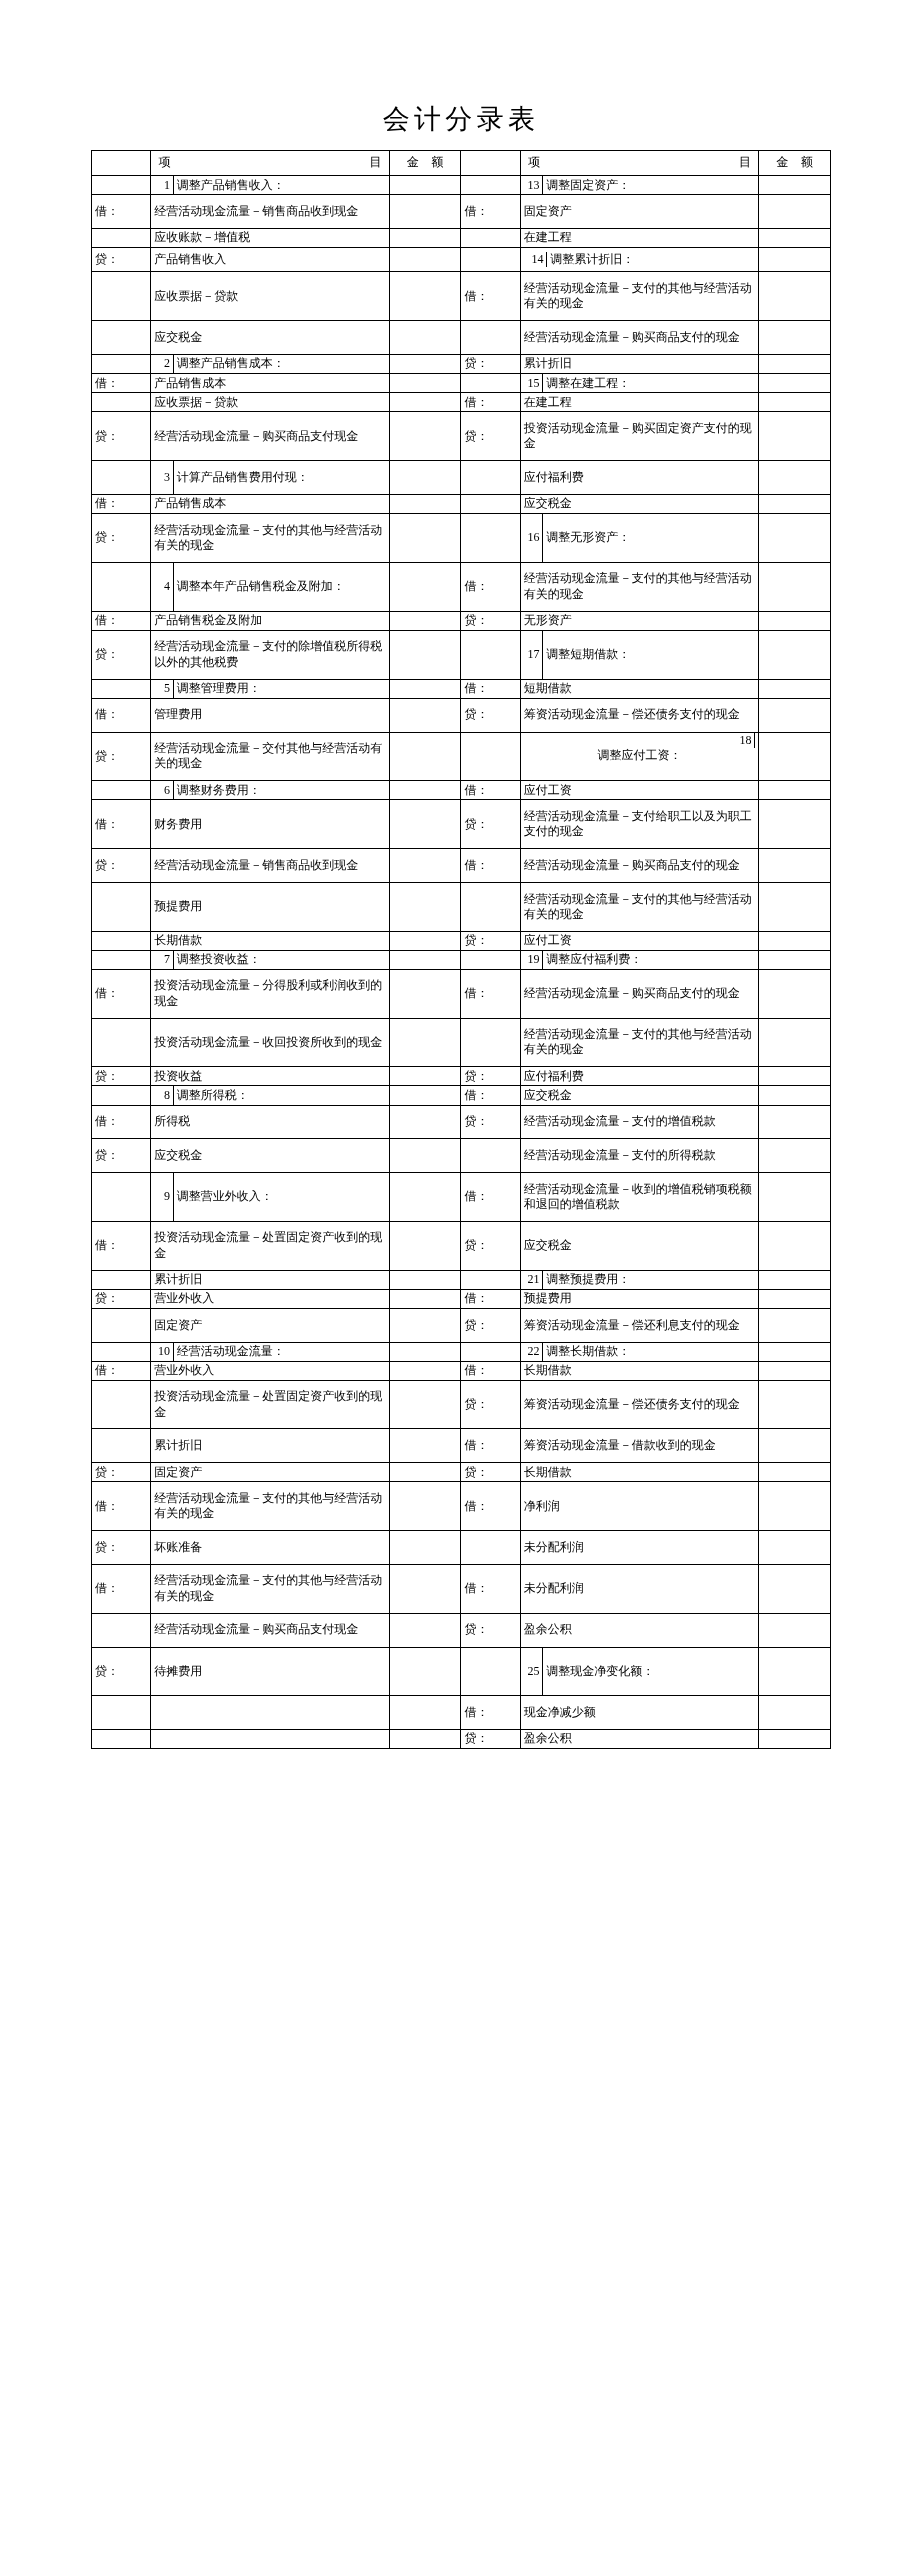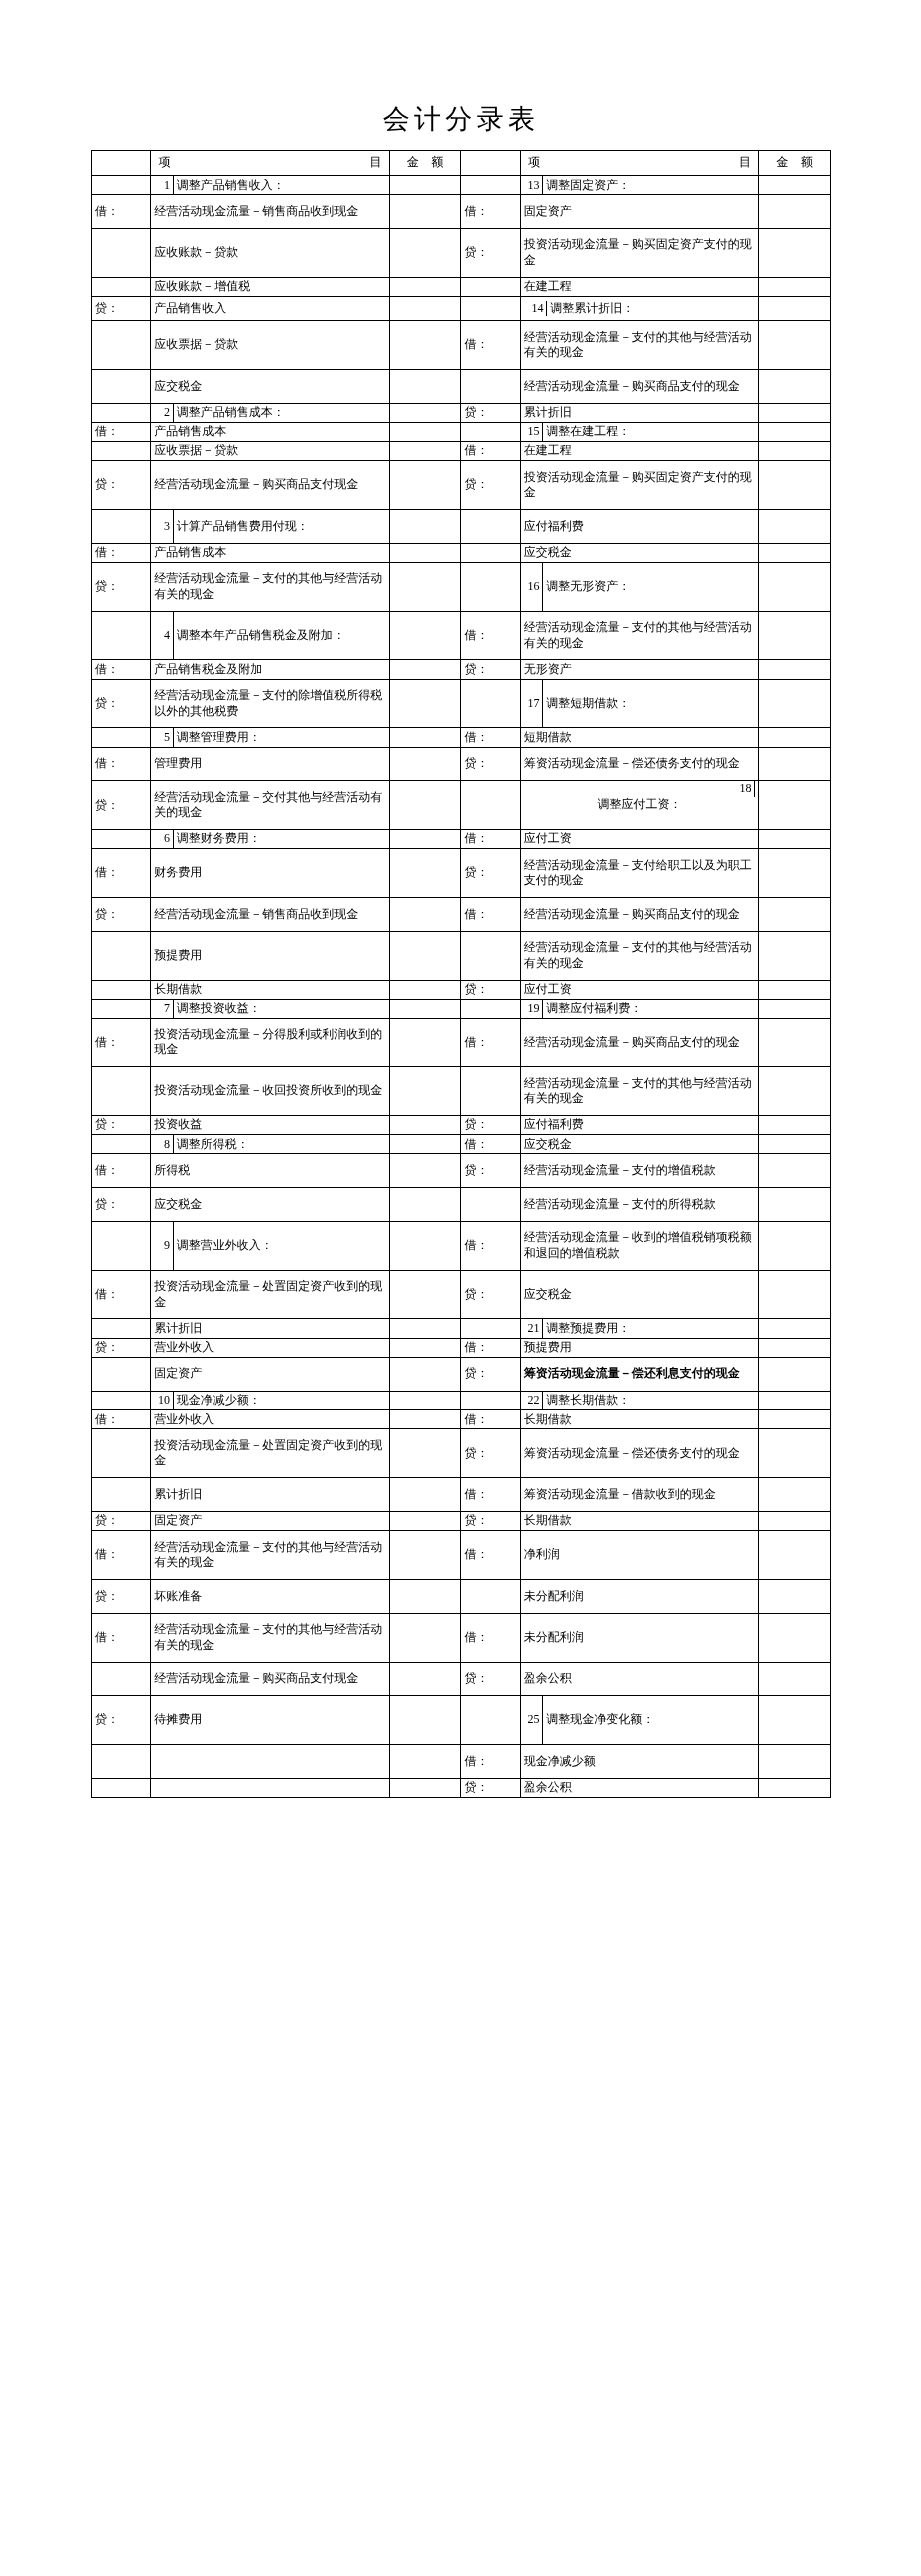--- a/index.html
+++ b/index.html
@@ -124,28 +124,20 @@
           </tr>
           <tr>
             <td class="side" style="height: 30px;">借：</td>
             <td class="item" style="height: 30px;">经营活动现金流量－销售商品收到现金</td>
             <td class="amt blank" style="height: 30px;"></td>
             <td class="side" style="height: 30px;">借：</td>
             <td class="item" style="height: 30px;">固定资产</td>
             <td class="amt blank" style="height: 30px;"></td>
           </tr>
           <tr>
-            <td class="side" style="height: 45px;"></td>
-            <td class="item" style="height: 45px;">应收账款－贷款</td>
-            <td class="amt blank" style="height: 45px;"></td>
-            <td class="side" style="height: 45px;">贷：</td>
-            <td class="item" style="height: 45px;">投资活动现金流量－购买固定资产支付的现金</td>
-            <td class="amt blank" style="height: 45px;"></td>
-          </tr>
-          <tr>
             <td class="side" style="height: 15px;"></td>
             <td class="item" style="height: 15px;">应收账款－增值税</td>
             <td class="amt blank" style="height: 15px;"></td>
             <td class="side" style="height: 15px;"></td>
             <td class="item" style="height: 15px;">在建工程</td>
             <td class="amt blank" style="height: 15px;"></td>
           </tr>
           <tr>
             <td class="side" style="height: 15px;">贷：</td>
             <td class="item" style="height: 15px;">产品销售收入</td>
@@ -475,29 +467,29 @@
             <td class="amt blank" style="height: 15px;"></td>
             <td class="side" style="height: 15px;">借：</td>
             <td class="item" style="height: 15px;">预提费用</td>
             <td class="amt blank" style="height: 15px;"></td>
           </tr>
           <tr>
             <td class="side" style="height: 30px;"></td>
             <td class="item" style="height: 30px;">固定资产</td>
             <td class="amt blank" style="height: 30px;"></td>
             <td class="side" style="height: 30px;">贷：</td>
-            <td class="item" style="height: 30px; font-weight: bold;">筹资活动现金流量－偿还利息支付的现金</td>
+            <td class="item" style="height: 30px;">筹资活动现金流量－偿还利息支付的现金</td>
             <td class="amt blank" style="height: 30px;"></td>
           </tr>
           <tr>
             <td class="side" style="height: 15px;"></td>
             <td class="item" style="height: 15px; padding: 0px;">
               <div style="display: flex; align-items: center; height: 100%;">
                 <span style="flex: 0 0 auto; text-align: right; min-width: 18.7px; padding-right: 2.9px; border-right: 0.7px solid rgb(0, 0, 0); margin-right: 2.9px; align-self: stretch; display: flex; align-items: center; justify-content: flex-end;">10</span>
-                <span style="flex: 1 1 auto;">现金净减少额：</span>
+                <span style="flex: 1 1 auto;">经营活动现金流量：</span>
               </div>
             </td>
             <td class="amt blank" style="height: 15px;"></td>
             <td class="side" style="height: 15px;"></td>
             <td class="item" style="height: 15px; padding: 0px;">
               <div style="display: flex; align-items: center; height: 100%;">
                 <span style="flex: 0 0 auto; text-align: right; min-width: 18.7px; padding-right: 2.9px; border-right: 0.7px solid rgb(0, 0, 0); margin-right: 2.9px; align-self: stretch; display: flex; align-items: center; justify-content: flex-end;">22</span>
                 <span style="flex: 1 1 auto;">调整长期借款：</span>
               </div>
             </td>

